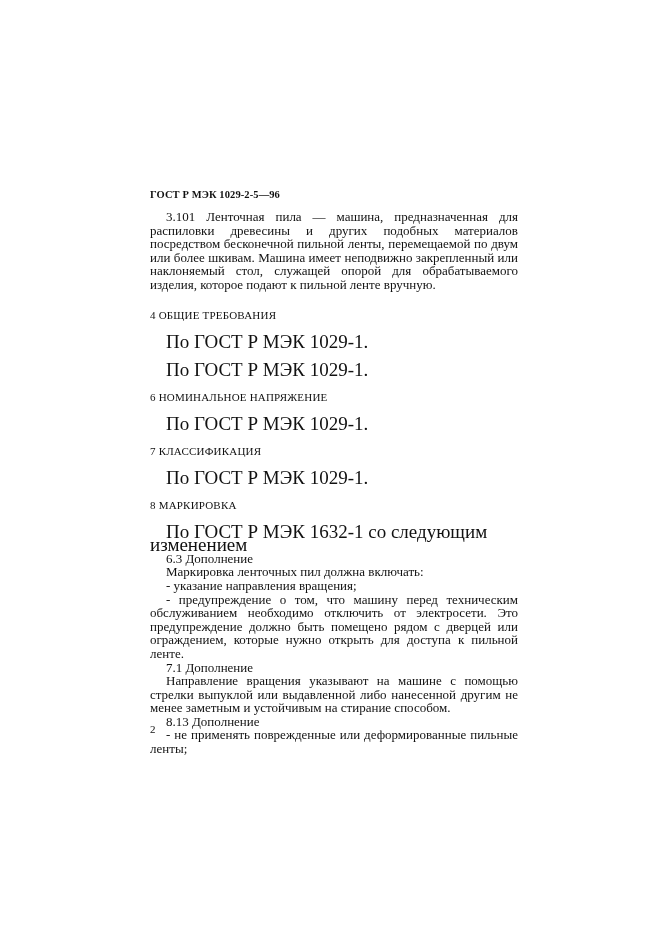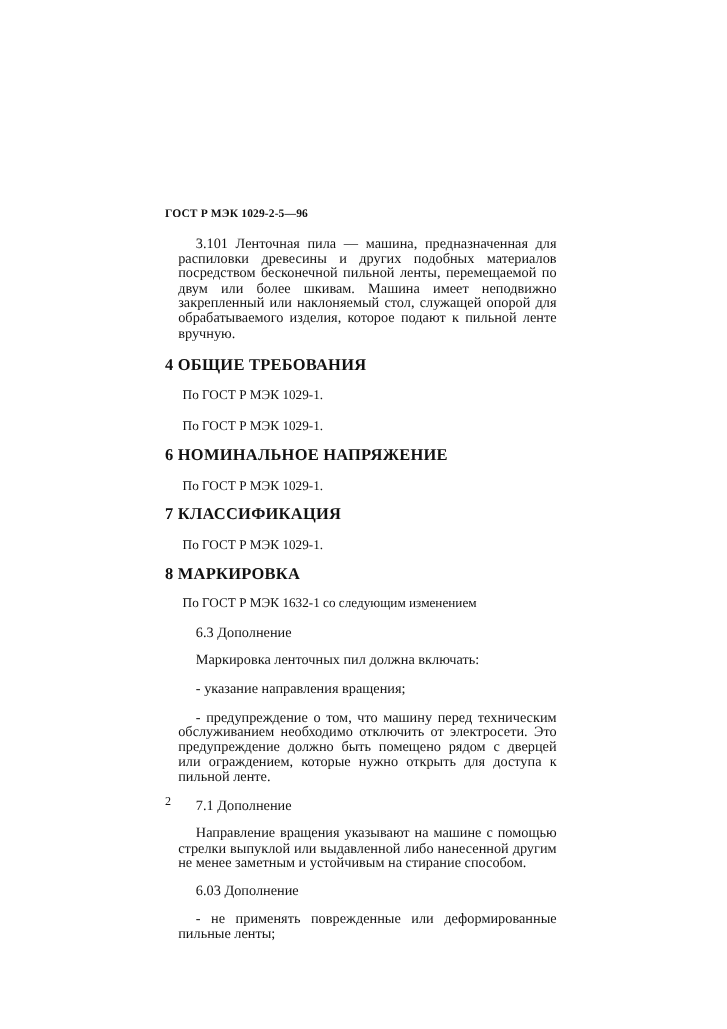--- a/index.html
+++ b/index.html
@@ -2,24 +2,24 @@
 <html><head>
   <meta charset="utf-8">
   <style>
     html, body { margin: 0; padding: 0; }
     body {
       width: 661px; height: 935px; background: #ffffff; position: relative; overflow: hidden;
       font-family: "Liberation Serif", "DejaVu Serif", serif; color: #111;
     }
     .page { position: absolute; left: 150px; top: 188px; width: 368px; }
     .doc-header { font-weight: bold; font-size: 10.5px; letter-spacing: 0.1px; margin: 0 0 8px 0; line-height: 14px; }
-    .para { font-size: 13px; line-height: 13.6px; text-align: justify; text-align-last: left; margin: 12px; }
+    .para { font-size: 13px; line-height: 13.6px; text-align: justify; text-align-last: left; margin: 0; }
     .indent { text-indent: 16px; }
-    .section-head { font-weight: bold; font-size: 15px; letter-spacing: 0.2px; text-transform: uppercase; margin: 14px 0 0 0; line-height: 12px; }
-    .section-ref { font-size: 12px; line-height: 14px; margin: 14px 0 0 0; }
+    .section-head { font-weight: normal; font-size: 11px; letter-spacing: 0.2px; text-transform: uppercase; margin: 14px 0 0 0; line-height: 12px; }
+    .section-ref { font-size: 19px; line-height: 14px; margin: 14px 0 0 0; }
     .page-num { position: absolute; left: 150px; top: 723px; font-size: 11px; }
   </style>
 </head>
 <body>
 
 <div class="page">
   <div class="doc-header">ГОСТ Р МЭК 1029-2-5—96</div>
 
   <p class="para indent">3.101 Ленточная пила — машина, предназначенная для распиловки древесины и других подобных материалов посредством бесконечной пильной ленты, перемещаемой по двум или более шкивам. Машина имеет неподвижно закрепленный или наклоняемый стол, служащей опорой для обрабатываемого изделия, которое подают к пильной ленте вручную.</p>
 
@@ -38,17 +38,17 @@
   <div class="section-ref indent" style="line-height:13.6px">По ГОСТ Р МЭК 1632-1 со следующим изменением</div>
 
   <p class="para indent">6.3 Дополнение</p>
   <p class="para indent">Маркировка ленточных пил должна включать:</p>
   <p class="para indent">- указание направления вращения;</p>
   <p class="para indent">- предупреждение о том, что машину перед техническим обслуживанием необходимо отключить от электросети. Это предупреждение должно быть помещено рядом с дверцей или ограждением, которые нужно открыть для доступа к пильной ленте.</p>
 
   <p class="para indent">7.1 Дополнение</p>
   <p class="para indent">Направление вращения указывают на машине с помощью стрелки выпуклой или выдавленной либо нанесенной другим не менее заметным и устойчивым на стирание способом.</p>
 
-  <p class="para indent">6.03 Дополнение</p>
+  <p class="para indent">8.13 Дополнение</p>
   <p class="para indent">- не применять поврежденные или деформированные пильные ленты;</p>
 </div>
 
 <div class="page-num">2</div>
 
 </body></html>

